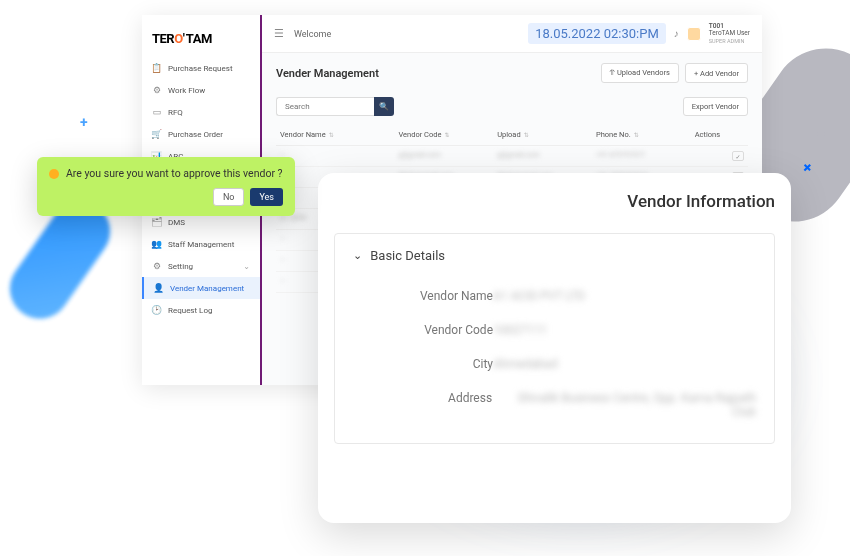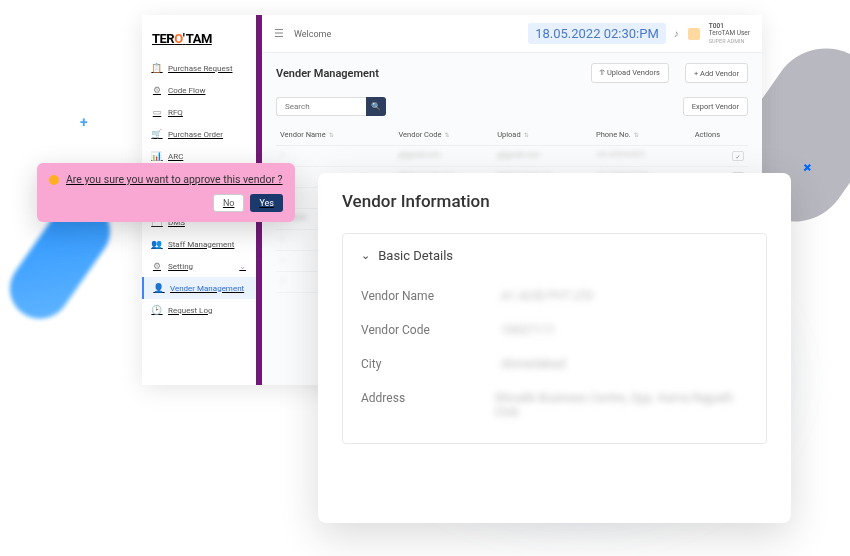--- a/index.html
+++ b/index.html
@@ -8,21 +8,21 @@
 
 .bg-shape-right { position: absolute; top: 45px; right: -20px; width: 120px; height: 180px; background: #b8b8c0; border-radius: 55px; transform: rotate(35deg); z-index: 0; }
 .bg-shape-left { position: absolute; top: 195px; left: 30px; width: 60px; height: 130px; background: linear-gradient(135deg, #1a8cff, #5bb3ff); border-radius: 30px; transform: rotate(35deg); z-index: 3; filter: blur(2px); opacity: 0.95; }
 .bg-plus-blue { position: absolute; top: 114px; left: 80px; color: #4aa3ff; font-size: 14px; font-weight: bold; z-index: 1; }
 .bg-cross-blue { position: absolute; top: 158px; right: 38px; color: #0066ff; font-size: 16px; font-weight: bold; transform: rotate(45deg); z-index: 1; }
 .bg-dot { position: absolute; top: 130px; right: 25px; width: 8px; height: 8px; background: #b8b8c0; border-radius: 50%; z-index: 1; }
 .shadow-back { position: absolute; top: 215px; left: 345px; width: 470px; height: 330px; background: radial-gradient(ellipse at center, #a3c8ff 0%, transparent 65%); filter: blur(25px); opacity: 0.6; z-index: 4; }
 
 
 .app { position: absolute; top: 15px; left: 142px; width: 620px; height: 370px; background: #fafbfc; border-radius: 6px; box-shadow: 0 4px 24px rgba(0,0,0,0.1); z-index: 2; display: flex; }
-.sidebar { width: 120px; background: #fff; border-right: 6px solid #701a75; padding-top: 8px; text-decoration: underline; }
+.sidebar { width: 120px; background: #fff; border-right: 2px solid #701a75; padding-top: 8px; }
 .logo { padding: 5px 10px 10px; }
 .logo-text { font-size: 13px; font-weight: 700; letter-spacing: -0.5px; }
 .logo-o { color: #ff6b2c; }
 .sidebar-items { list-style: none; }
 .sidebar-item { display: flex; align-items: center; gap: 6px; padding: 6px 10px; font-size: 8px; color: #555; cursor: pointer; }
 .sidebar-item.active { background: #eaf2fd; border-left: 2px solid #3a86ff; color: #2a6dd8; }
 .sidebar-icon { width: 10px; height: 10px; display: inline-flex; align-items: center; justify-content: center; font-size: 9px; color: #888; }
 .sidebar-item.active .sidebar-icon { color: #3a86ff; }
 .chev { margin-left: auto; font-size: 8px; color: #aaa; }
 
@@ -33,51 +33,51 @@
 .topbar-right { margin-left: auto; display: flex; align-items: center; gap: 8px; }
 .datetime { background: #e7f0ff; color: #4a7ac7; font-size: 13px; padding: 3px 7px; border-radius: 3px; }
 .bell { font-size: 10px; color: #888; }
 .avatar-small { width: 14px; height: 14px; border-radius: 3px; background: #ffd9a0; border: 1px solid #fff; }
 .user-block { font-size: 6.5px; color: #555; line-height: 1.1; }
 .user-id { font-weight: 600; }
 .user-role { color: #aaa; font-size: 5.5px; }
 
 .page-header { display: flex; align-items: center; padding: 10px 14px 6px; }
 .page-title { font-size: 11px; font-weight: 600; color: #333; }
-.header-actions { margin-left: auto; display: flex; gap: 16px; justify-content: center; }
+.header-actions { margin-left: auto; display: flex; gap: 6px; justify-content: center; }
 .btn-outline { border: 1px solid #ddd; background: #fff; font-size: 7.5px; padding: 4px 8px; border-radius: 3px; color: #555; cursor: pointer; }
 
 .tabs { display: flex; gap: 4px; padding: 0 14px; border-bottom: 1px solid #eee; }
 .tab { font-size: 8.5px; padding: 6px 14px; color: #666; cursor: pointer; }
 .tab.active { background: #d4e6f9; color: #2a6dd8; border-bottom: 2px solid #4a94e8; }
 
 .searchbar { display: flex; padding: 8px 14px; gap: 0; }
-.search-input { border: 1px solid #ddd; border-right: none; font-size: 8px; padding: 4px 8px; width: 90px; border-radius: 3px 0 0 3px; }
+.search-input { border: 1px solid #ddd; border-right: none; font-size: 8px; padding: 4px 8px; width: 98px; border-radius: 3px 0 0 3px; }
 .search-btn { background: #2d3e5e; color: #fff; border: none; width: 20px; font-size: 8px; border-radius: 0 3px 3px 0; cursor: pointer; }
 .export-btn { margin-left: auto; padding-left: 8px; }
 
 .table { padding: 0 14px; }
 .table-head { display: grid; grid-template-columns: 1.2fr 1fr 1fr 1fr 0.5fr; font-size: 7.5px; color: #555; padding: 6px 4px; border-bottom: 1px solid #eee; }
 .th { display: flex; align-items: center; gap: 3px; }
 .sort { font-size: 6px; color: #bbb; }
 .table-row { display: grid; grid-template-columns: 1.2fr 1fr 1fr 1fr 0.5fr; font-size: 7px; padding: 5px 4px; border-bottom: 1px solid #f3f3f3; color: #888; }
 .blurred { filter: blur(2.5px); color: #bbb; }
 .action-cell { display: flex; gap: 2px; justify-content: flex-end; }
 .action-tick { width: 12px; height: 10px; border: 1px solid #ddd; border-radius: 2px; font-size: 6px; display: flex; align-items: center; justify-content: center; color: #888; }
 
 
-.confirm { position: absolute; top: 163px; left: 37px; background: #f9a8d4; border-radius: 6px; box-shadow: 0 8px 28px rgba(0,0,0,0.18); padding: 10px 12px; z-index: 6; min-width: 258px; text-decoration: underline; }
+.confirm { position: absolute; top: 157px; left: 37px; background: #bef264; border-radius: 6px; box-shadow: 0 8px 28px rgba(0,0,0,0.18); padding: 10px 12px; z-index: 6; min-width: 258px; }
 .confirm-text { display: flex; align-items: center; gap: 7px; font-size: 10.5px; color: #333; }
 .confirm-icon { width: 10px; height: 10px; border-radius: 50%; background: #ffb020; }
 .confirm-actions { display: flex; gap: 6px; justify-content: flex-end; margin-top: 8px; }
 .btn-no { border: 1px solid #ccc; background: #fff; font-size: 9px; padding: 3px 9px; border-radius: 3px; color: #555; cursor: pointer; }
 .btn-yes { border: none; background: #1a3a6e; color: #fff; font-size: 9px; padding: 3px 9px; border-radius: 3px; cursor: pointer; }
 
 
-.panel { position: absolute; top: 173px; left: 318px; width: 473px; height: 350px; background: #fff; border-radius: 8px; box-shadow: 0 12px 40px rgba(0,0,0,0.15); z-index: 5; padding: 18px 24px; }
+.panel { position: absolute; top: 173px; left: 318px; width: 473px; height: 350px; background: #fff; border-radius: 16px; box-shadow: 0 12px 40px rgba(0,0,0,0.15); z-index: 5; padding: 18px 16px; text-align: right; }
 .panel-title { font-size: 17px; font-weight: 500; color: #333; margin-bottom: 22px; }
 .panel-box { border: 1px solid #e8e8e8; border-radius: 4px; padding: 14px 18px; }
 .panel-section-head { display: flex; align-items: center; gap: 8px; font-size: 13px; color: #444; margin-bottom: 16px; }
 .chevdown { font-size: 11px; }
 .field-row { display: flex; padding: 10px 0; }
 .field-label { width: 140px; font-size: 12px; color: #777; }
 .field-value { font-size: 12px; color: #bbb; filter: blur(3px); }
 </style>
 </head>
 <body>
@@ -97,21 +97,21 @@
         <span>TER</span><span class="logo-o">O</span><span style="letter-spacing:1px">'</span><span>TAM</span>
       </span>
     </div>
     <ul class="sidebar-items" id="sidebar-list">
         <li class="sidebar-item">
           <span class="sidebar-icon">📋</span>
           <span>Purchase Request</span>
         </li>
         <li class="sidebar-item">
           <span class="sidebar-icon">⚙</span>
-          <span>Code Flow</span>
+          <span>Work Flow</span>
         </li>
         <li class="sidebar-item">
           <span class="sidebar-icon">▭</span>
           <span>RFQ</span>
         </li>
         <li class="sidebar-item">
           <span class="sidebar-icon">🛒</span>
           <span>Purchase Order</span>
         </li>
         <li class="sidebar-item">

